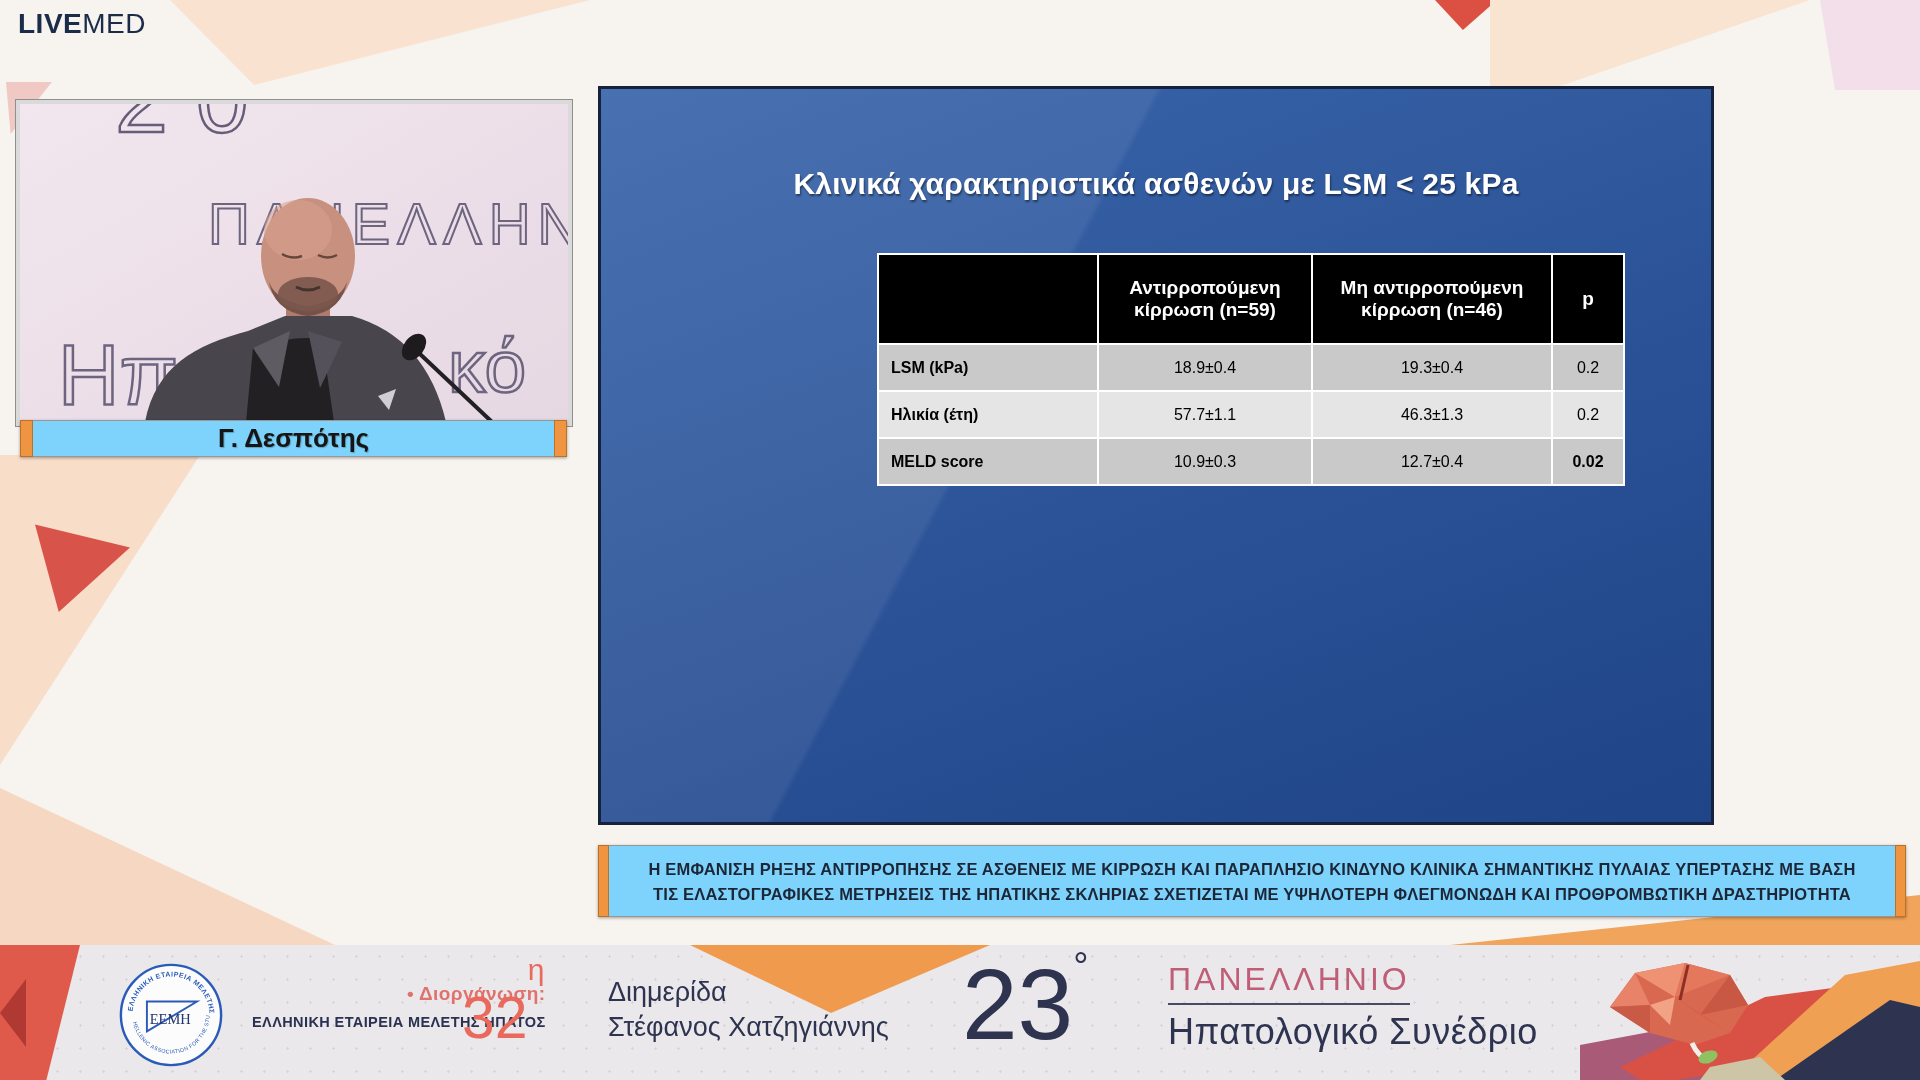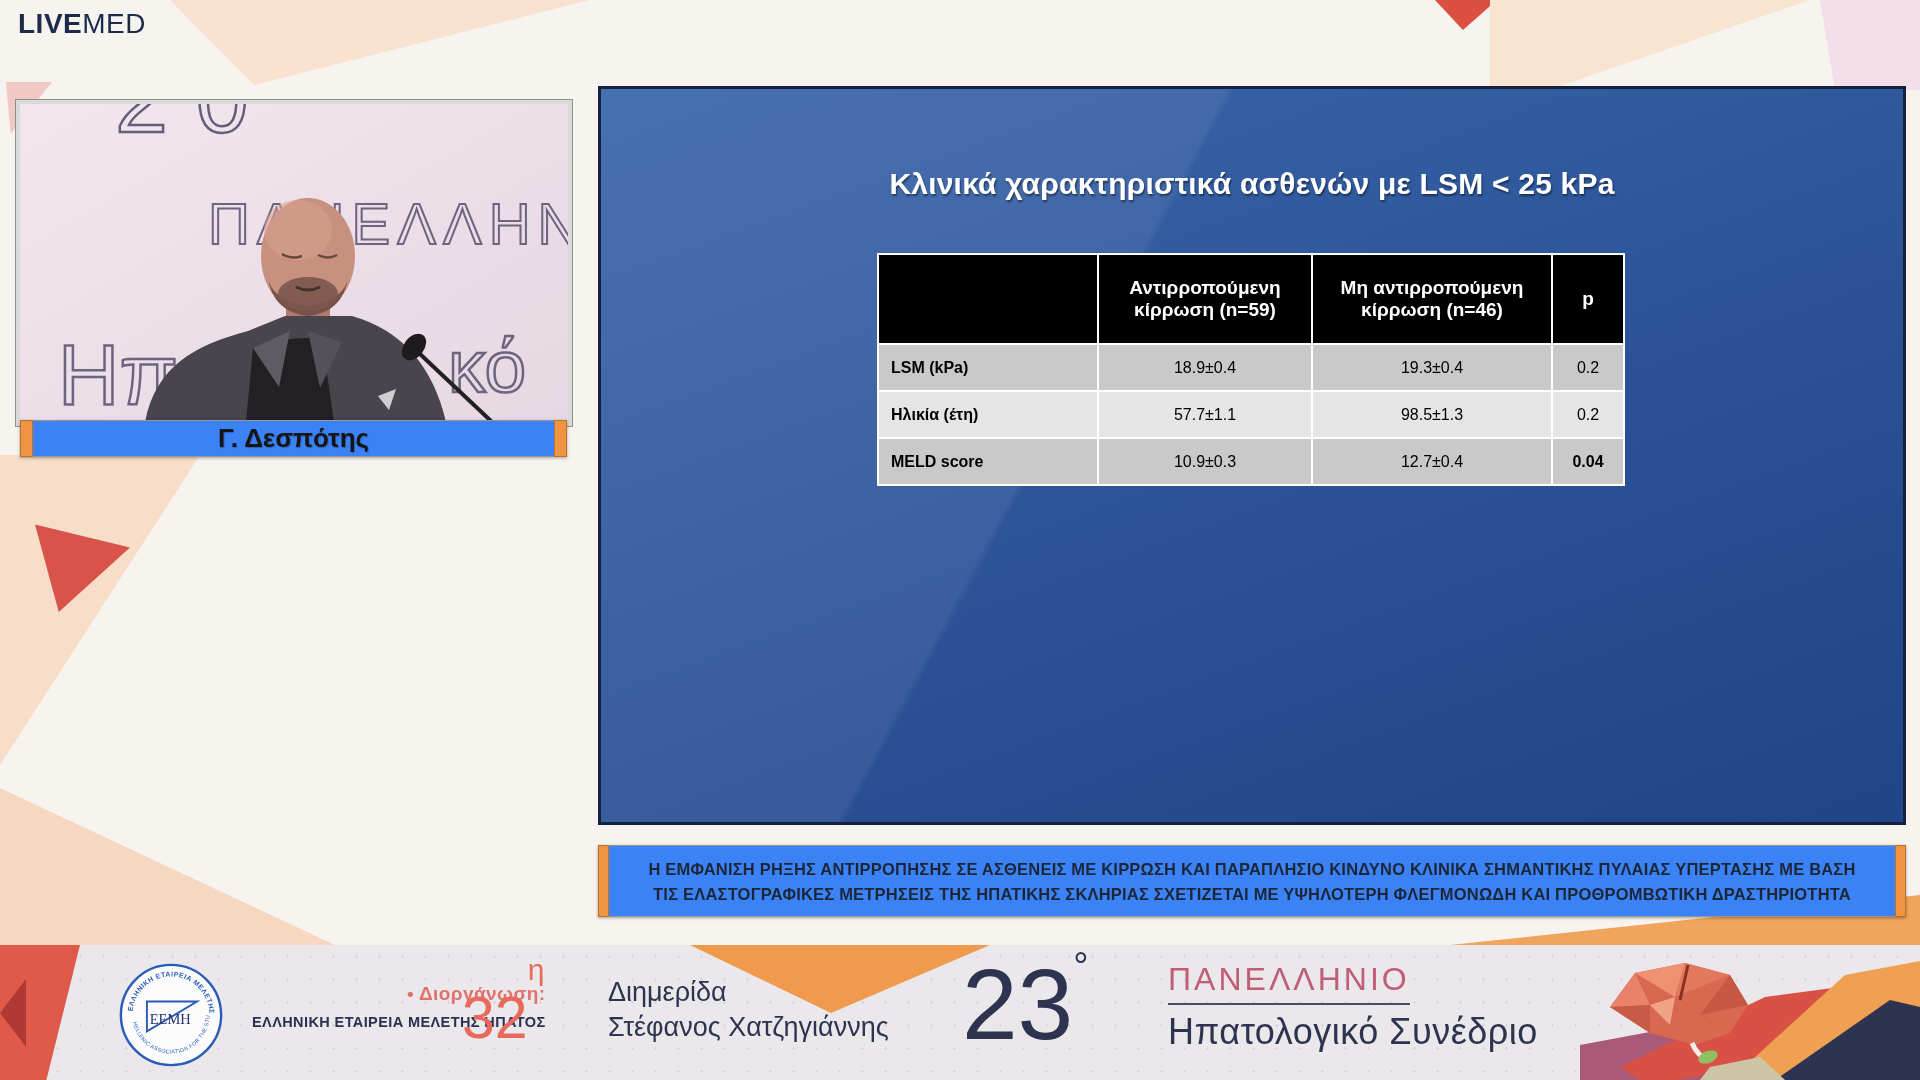--- a/index.html
+++ b/index.html
@@ -15,31 +15,31 @@
   #livemed{left:18px;top:8px;font-size:28px;letter-spacing:.5px;color:#1b2b4a;}
   #livemed .b{font-weight:800;}
   #livemed .r{font-weight:300;}
 
   
   #video{left:16px;top:100px;width:548px;height:318px;border:4px solid #dadada;
          outline:1px solid #8f8f8f;background:#efe6ed;}
   #video svg{display:block;}
 
   
-  .plate{background:#3b82f6;border:1px solid #979797;box-shadow:0 1px 3px rgba(0,0,0,.35);}
+  .plate{background:#7dd3fc;border:1px solid #979797;box-shadow:0 1px 3px rgba(0,0,0,.35);}
   .cap{position:absolute;top:-1px;bottom:-1px;width:13px;background:#ef9440;
        border:1px solid #bb7224;box-sizing:border-box;}
   .cap.left{left:-1px;} .cap.right{right:-1px;}
 
   #nameplate{left:20px;top:420px;width:545px;height:35px;}
   #nameplate .txt{width:100%;text-align:center;font-size:26px;font-weight:bold;color:#151515;
                   line-height:34px;text-shadow:1px 1px 1px rgba(0,0,0,.25);}
 
   
-  #slide{left:598px;top:86px;width:1308px;height:739px;box-sizing:border-box;
+  #slide{left:598px;top:86px;width:1116px;height:739px;box-sizing:border-box;
          border:3px solid #16223c;
          background:
            linear-gradient(118deg, rgba(255,255,255,.07) 0 37%, rgba(255,255,255,0) 37.5%),
            linear-gradient(160deg,#3a66ab 0%,#2b5297 55%,#1f4487 100%);}
   #slide-title{left:0;top:78px;width:100%;text-align:center;color:#fff;font-size:30px;
                font-weight:bold;text-shadow:1px 2px 2px rgba(0,0,0,.45);letter-spacing:.2px;}
 
   #table-wrap{left:276px;top:164px;}
   #clin-table{border-collapse:collapse;table-layout:fixed;width:746px;}
   #clin-table th,#clin-table td{border:2px solid #fff;}
@@ -182,30 +182,30 @@
             </td>
             <td>18.9±0.4</td>
             <td>19.3±0.4</td>
             <td class="pcell">0.2</td>
           </tr>
           <tr class="light">
             <td class="lbl">
               <div>Ηλικία (έτη)</div>
             </td>
             <td>57.7±1.1</td>
-            <td>98.5±1.3</td>
+            <td>46.3±1.3</td>
             <td class="pcell">0.2</td>
           </tr>
           <tr class="dark">
             <td class="lbl">
               <div>MELD score</div>
             </td>
             <td>10.9±0.3</td>
             <td>12.7±0.4</td>
-            <td class="pcell red">0.04</td>
+            <td class="pcell red">0.02</td>
           </tr>
         </tbody>
     </table>
   </div>
 </div>
 
 <div id="banner" class="abs plate">
   <div class="cap left"></div>
   <div class="cap right"></div>
   <div class="lines">

